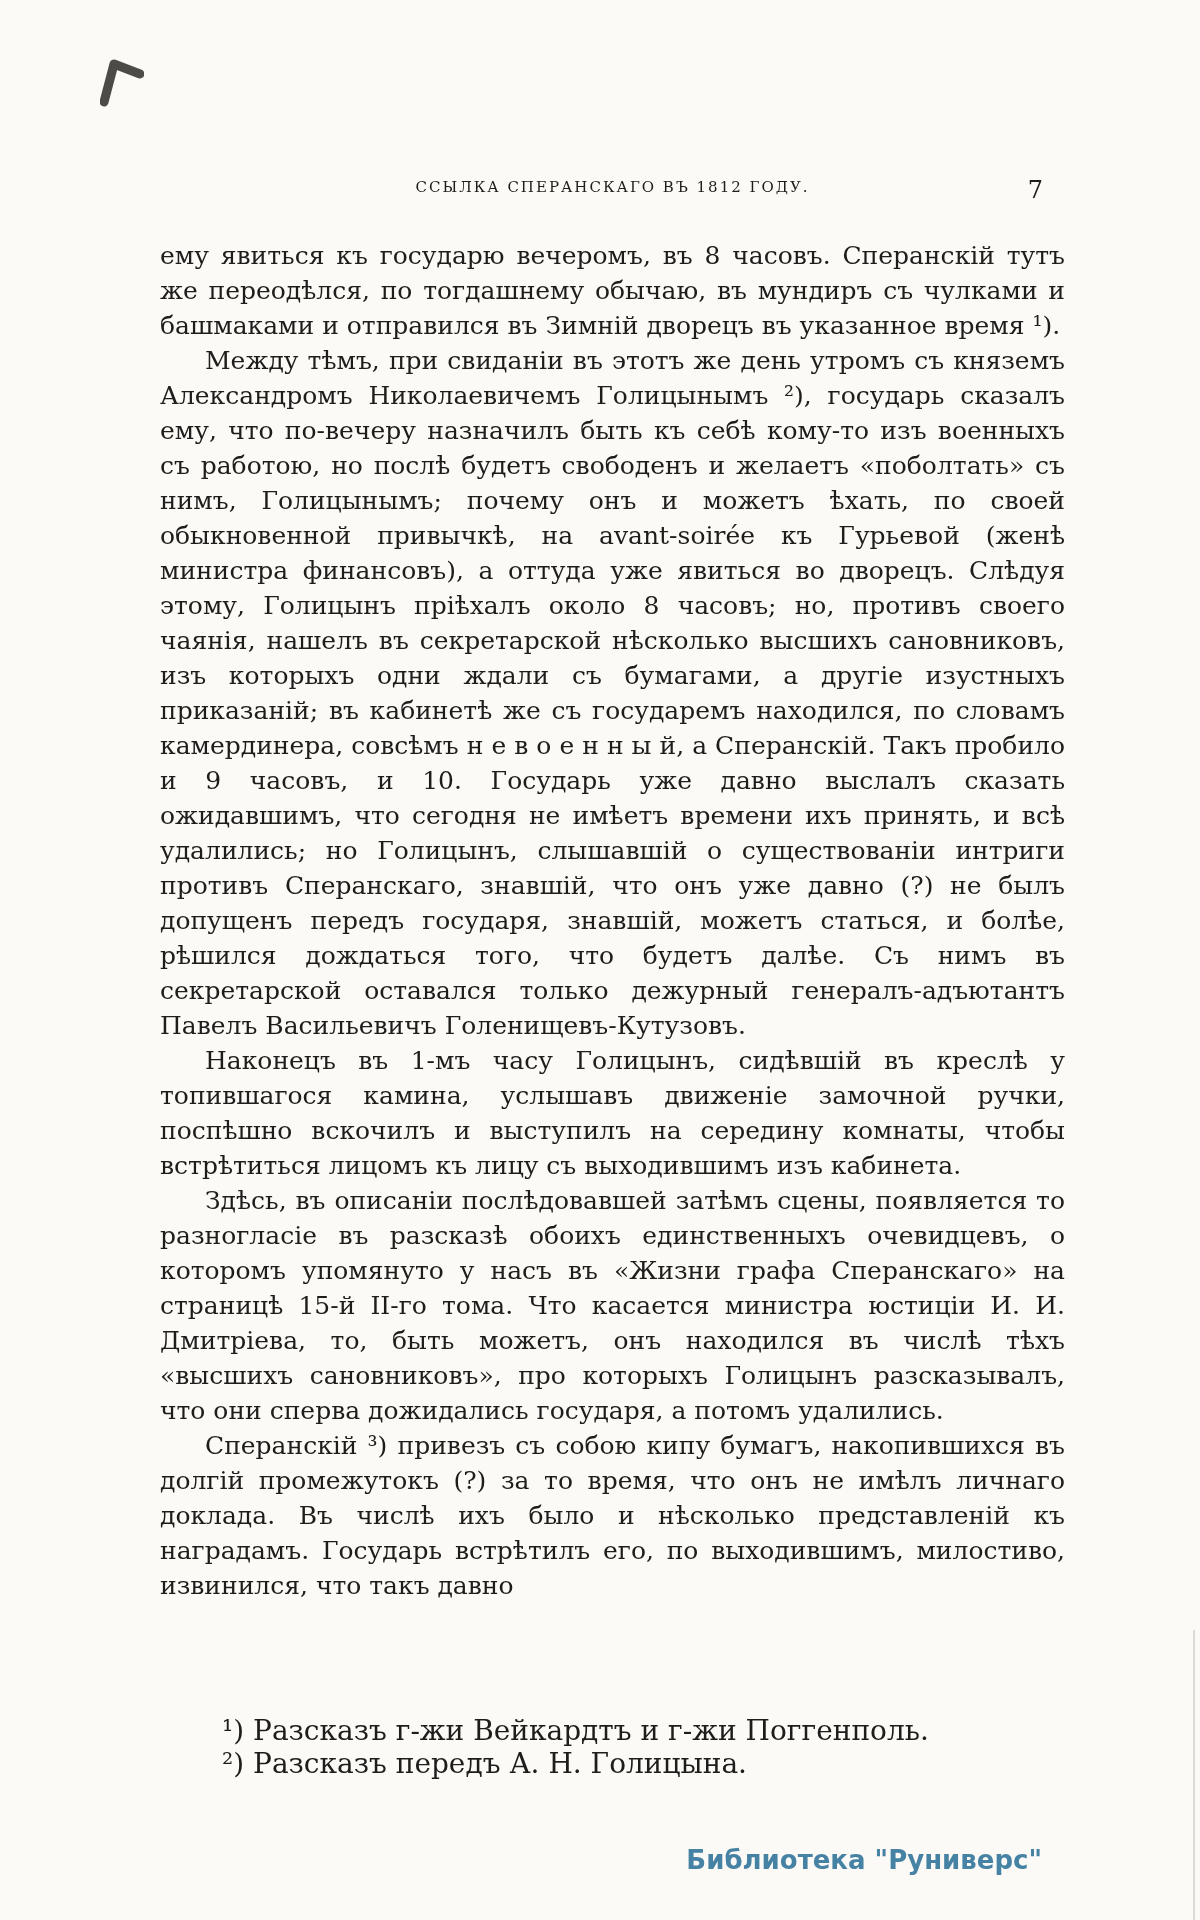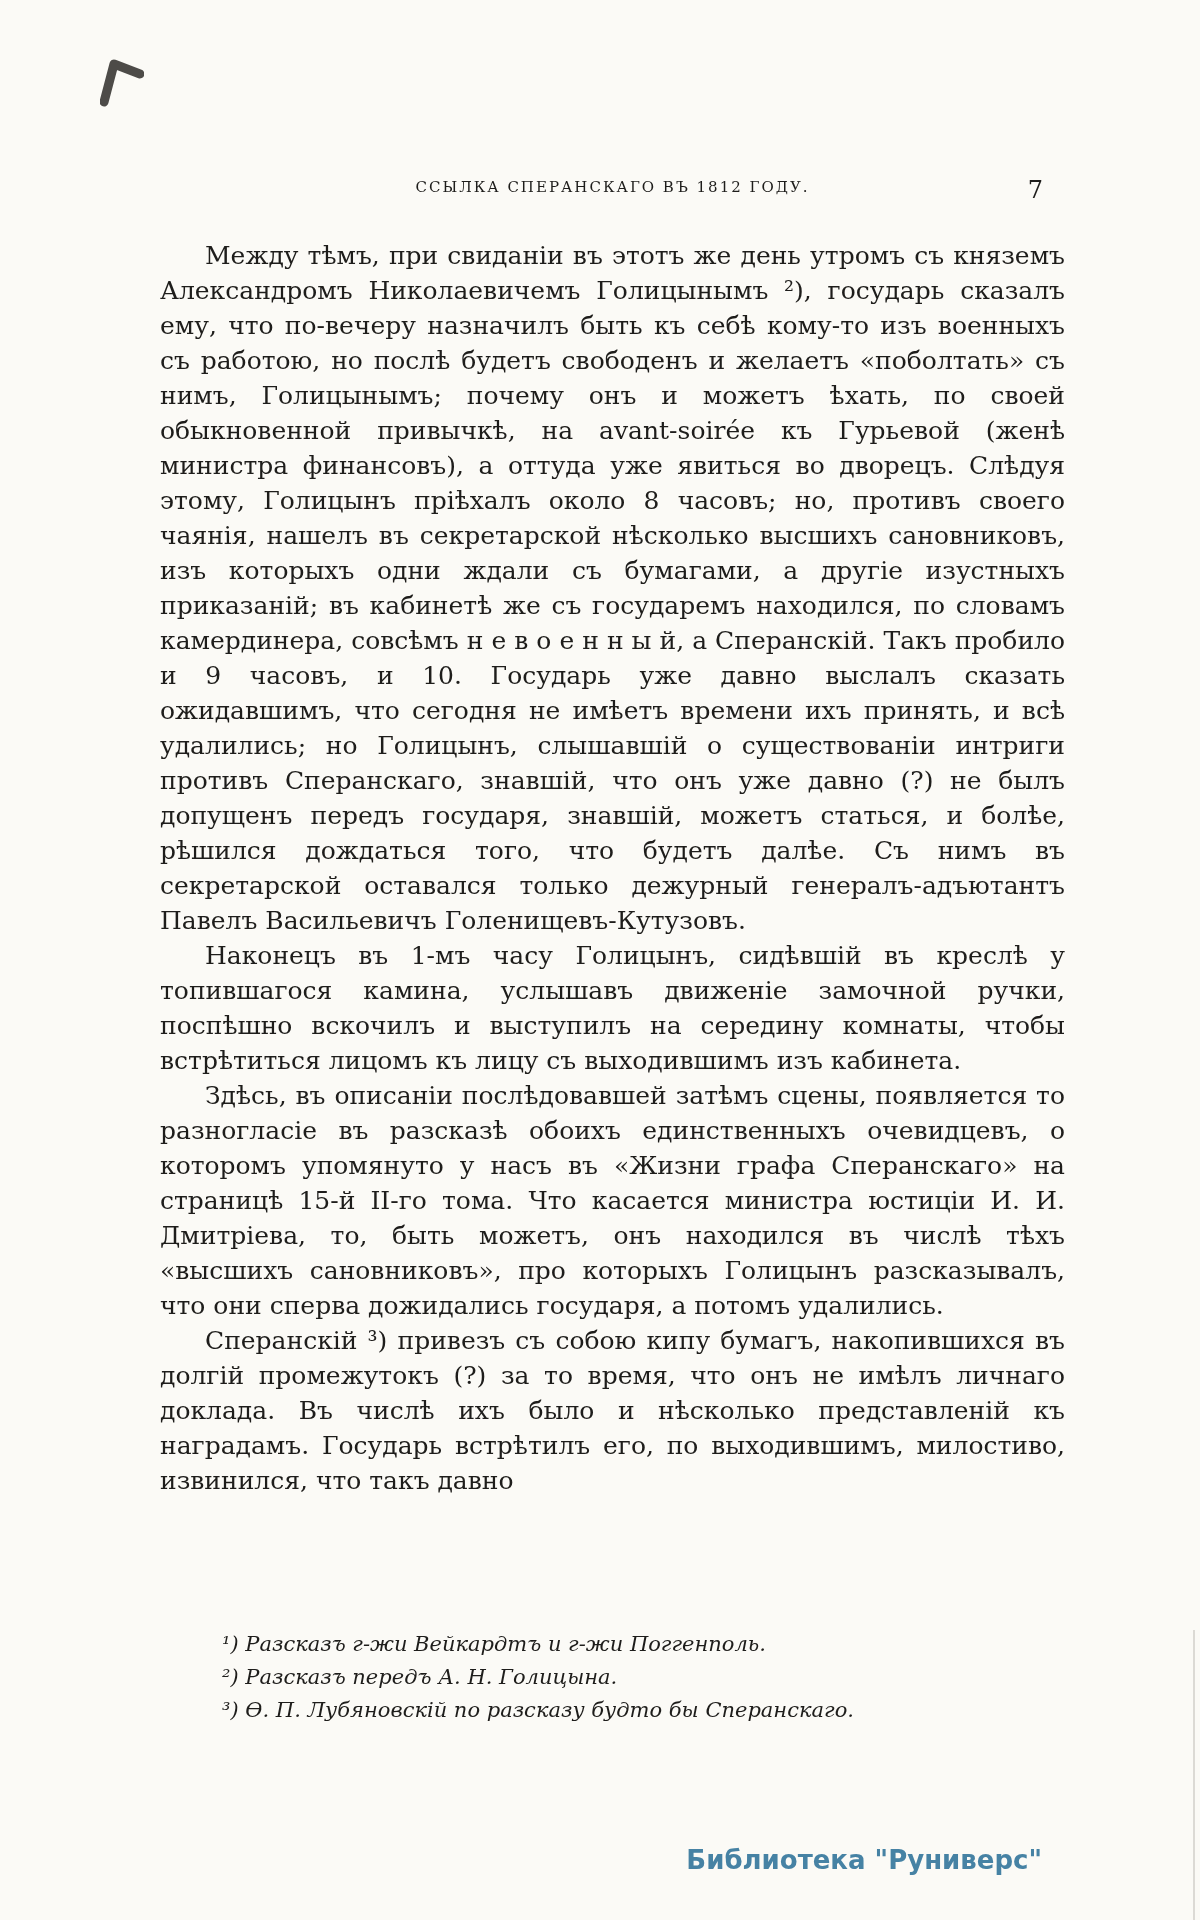--- a/index.html
+++ b/index.html
@@ -72,25 +72,24 @@
     margin: 0;
     padding: 0;
   }
   .body-text p.para.indent {
     text-indent: 45px;
   }
 
   .footnotes {
     position: absolute;
     left: 222px;
-    top: 1628px;
+    top: 1714px;
     width: 800px;
-    font-size: 21px;
+    font-size: 28px;
     line-height: 33px;
-    font-style: italic;
   }
   .footnotes p.footnote {
     margin: 0;
     padding: 0;
   }
 
   .watermark {
     position: absolute;
     right: 158px;
     top: 1845px;
@@ -112,28 +111,28 @@
 
   <div class="edge-line"></div>
 
   <div class="header">
     <div class="header-title">ССЫЛКА СПЕРАНСКАГО ВЪ 1812 ГОДУ.</div>
     <div class="page-number">7</div>
   </div>
 
   <div class="body-text">
 
+  <p class="para">ему явиться къ государю вечеромъ, въ 8 часовъ. Сперанскій тутъ же переодѣлся, по тогдашнему обычаю, въ мундиръ съ чулками и башмаками и отправился въ Зимній дворецъ въ указанное время ¹).</p>
       <p class="para indent">Между тѣмъ, при свиданіи въ этотъ же день утромъ съ княземъ Александромъ Николаевичемъ Голицынымъ ²), государь сказалъ ему, что по-вечеру назначилъ быть къ себѣ кому-то изъ военныхъ съ работою, но послѣ будетъ свободенъ и желаетъ «поболтать» съ нимъ, Голицынымъ; почему онъ и можетъ ѣхать, по своей обыкновенной привычкѣ, на avant-soirée къ Гурьевой (женѣ министра финансовъ), а оттуда уже явиться во дворецъ. Слѣдуя этому, Голицынъ пріѣхалъ около 8 часовъ; но, противъ своего чаянія, нашелъ въ секретарской нѣсколько высшихъ сановниковъ, изъ которыхъ одни ждали съ бумагами, а другіе изустныхъ приказаній; въ кабинетѣ же съ государемъ находился, по словамъ камердинера, совсѣмъ н е  в о е н н ы й, а Сперанскій. Такъ пробило и 9 часовъ, и 10. Государь уже давно выслалъ сказать ожидавшимъ, что сегодня не имѣетъ времени ихъ принять, и всѣ удалились; но Голицынъ, слышавшій о существованіи интриги противъ Сперанскаго, знавшій, что онъ уже давно (?) не былъ допущенъ передъ государя, знавшій, можетъ статься, и болѣе, рѣшился дождаться того, что будетъ далѣе. Съ нимъ въ секретарской оставался только дежурный генералъ-адъютантъ Павелъ Васильевичъ Голенищевъ-Кутузовъ.</p>
       <p class="para indent">Наконецъ въ 1-мъ часу Голицынъ, сидѣвшій въ креслѣ у топившагося камина, услышавъ движеніе замочной ручки, поспѣшно вскочилъ и выступилъ на середину комнаты, чтобы встрѣтиться лицомъ къ лицу съ выходившимъ изъ кабинета.</p>
       <p class="para indent">Здѣсь, въ описаніи послѣдовавшей затѣмъ сцены, появляется то разногласіе въ разсказѣ обоихъ единственныхъ очевидцевъ, о которомъ упомянуто у насъ въ «Жизни графа Сперанскаго» на страницѣ 15-й II-го тома. Что касается министра юстиціи И. И. Дмитріева, то, быть можетъ, онъ находился въ числѣ тѣхъ «высшихъ сановниковъ», про которыхъ Голицынъ разсказывалъ, что они сперва дожидались государя, а потомъ удалились.</p>
       <p class="para indent">Сперанскій ³) привезъ съ собою кипу бумагъ, накопившихся въ долгій промежутокъ (?) за то время, что онъ не имѣлъ личнаго доклада. Въ числѣ ихъ было и нѣсколько представленій къ наградамъ. Государь встрѣтилъ его, по выходившимъ, милостиво, извинился, что такъ давно</p>
     </div>
 
   <div class="footnotes">
 
   <p class="footnote">¹) Разсказъ г-жи Вейкардтъ и г-жи Поггенполь.</p>
       <p class="footnote">²) Разсказъ передъ А. Н. Голицына.</p>
-      <p class="footnote">³) Ѳ. П. Лубяновскій по разсказу будто бы Сперанскаго.</p>
     </div>
 
   <div class="watermark">Библиотека "Руниверс"</div>
 
 </div>
 
 </body></html>

